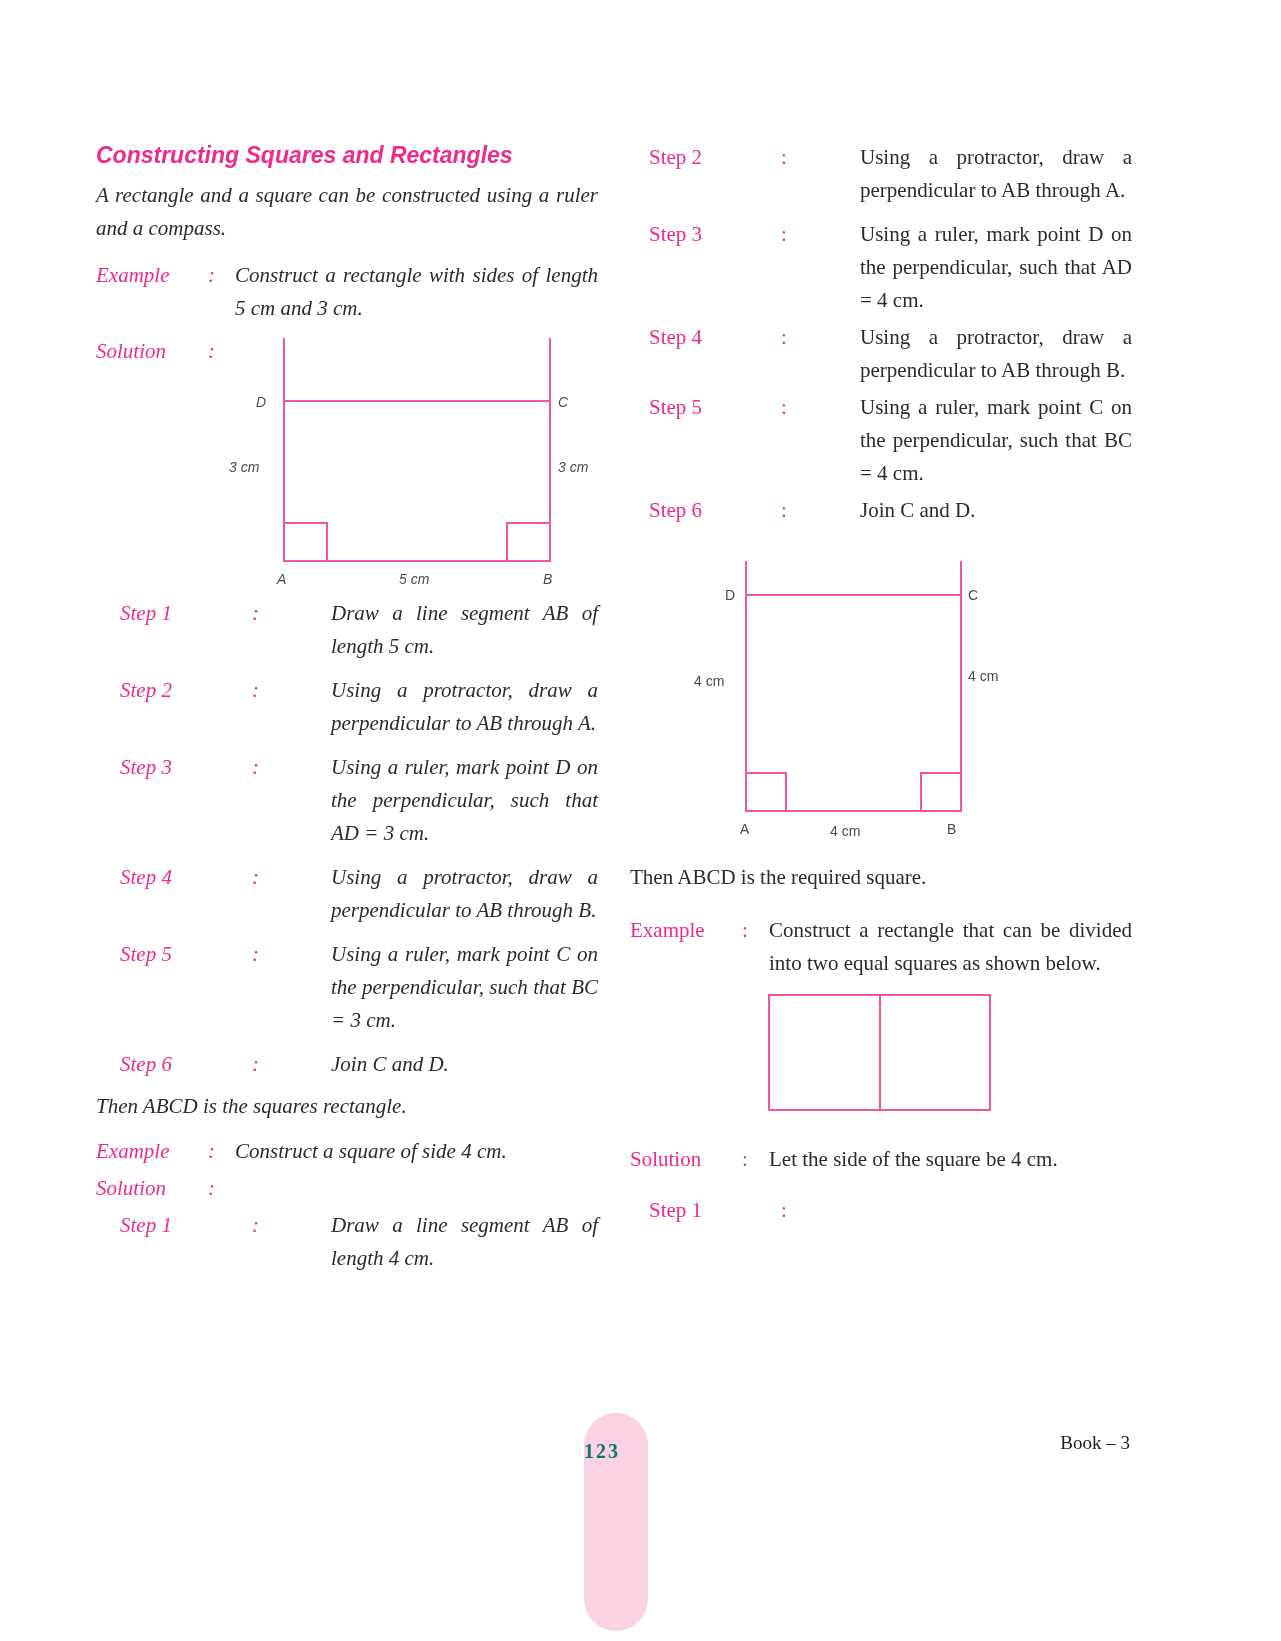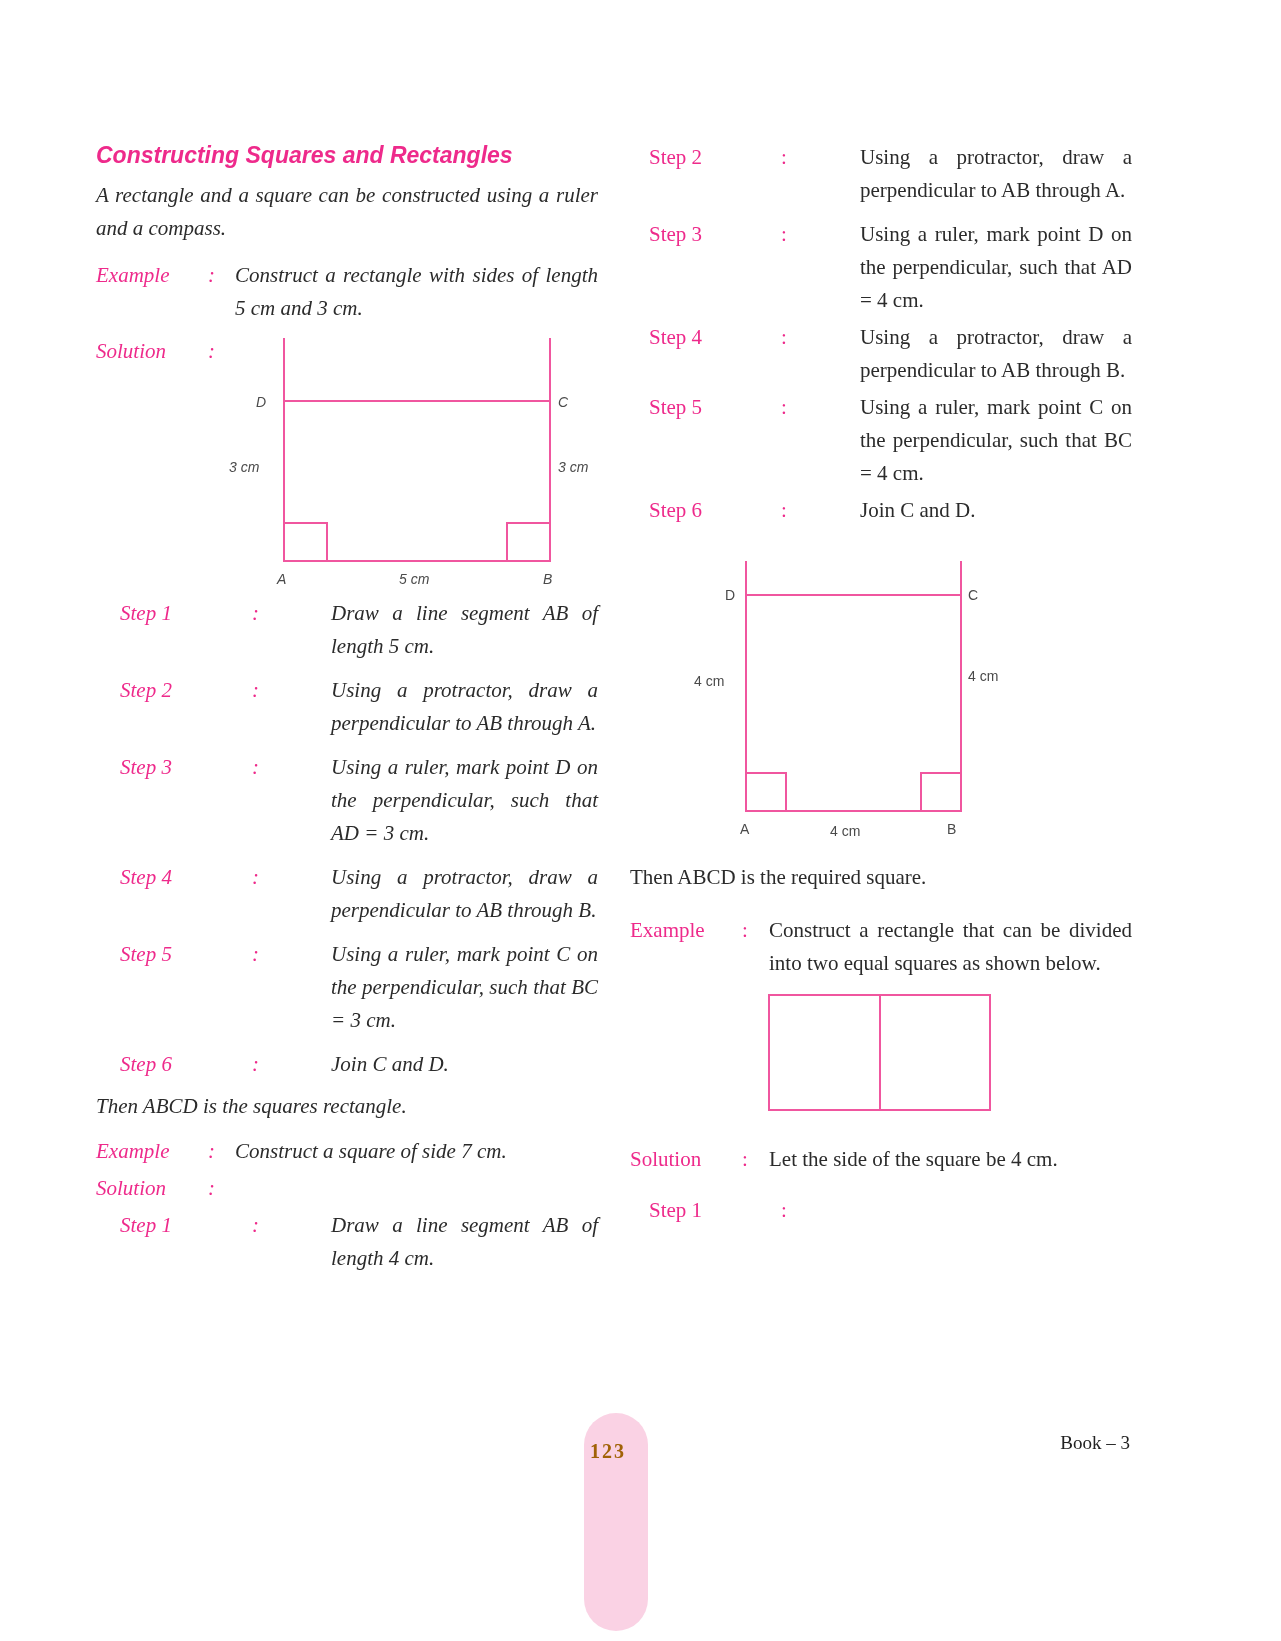--- a/index.html
+++ b/index.html
@@ -81,22 +81,22 @@
   .d2-4r{left:338px;top:108px;}
   .d2-A{left:110px;top:261px;}
   .d2-B{left:317px;top:261px;}
   .d2-4b{left:200px;top:263px;}
   
   .d3{position:relative;margin:14px 0 0 138px;width:223px;height:117px;border:2px solid var(--diag);}
   .d3-div{position:absolute;left:50%;top:0;width:2px;height:100%;margin-left:-1px;background:var(--diag);}
   
   .pill{position:absolute;left:584px;top:1413px;width:64px;height:218px;border-radius:32px;background:var(--pill);}
   .pagenum{
-    position:absolute;left:584px;top:1440px;width:48px;text-align:center;
-    font-size:20px;font-weight:bold;letter-spacing:2px;color:#a16207;
+    position:absolute;left:584px;top:1440px;width:48px;
+    font-size:20px;font-weight:bold;letter-spacing:2px;color:#0f766e;
   }
   .booklabel{position:absolute;right:151px;top:1432px;font-size:19px;color:#222222;}
 </style>
 </head>
 <body>
 
 <div class="page">
 
   <div class="col col-left">
 
@@ -160,21 +160,21 @@
       <span class="lbl">Step 6</span>
       <span class="sep">:</span>
       <div class="txt">Join C and D.</div>
     </div>
 
     <p class="conclusion mt-con">Then ABCD is the squares rectangle.</p>
 
     <div class="exrow mt-ex2">
       <span class="lbl">Example</span>
       <span class="sep">:</span>
-      <div class="txt">Construct a square of side 7 cm.</div>
+      <div class="txt">Construct a square of side 4 cm.</div>
     </div>
 
     <div class="exrow mt-sol2">
       <span class="lbl">Solution</span>
       <span class="sep">:</span>
       <div class="txt"></div>
     </div>
 
     <div class="step mt-st1b">
       <span class="lbl">Step 1</span>

